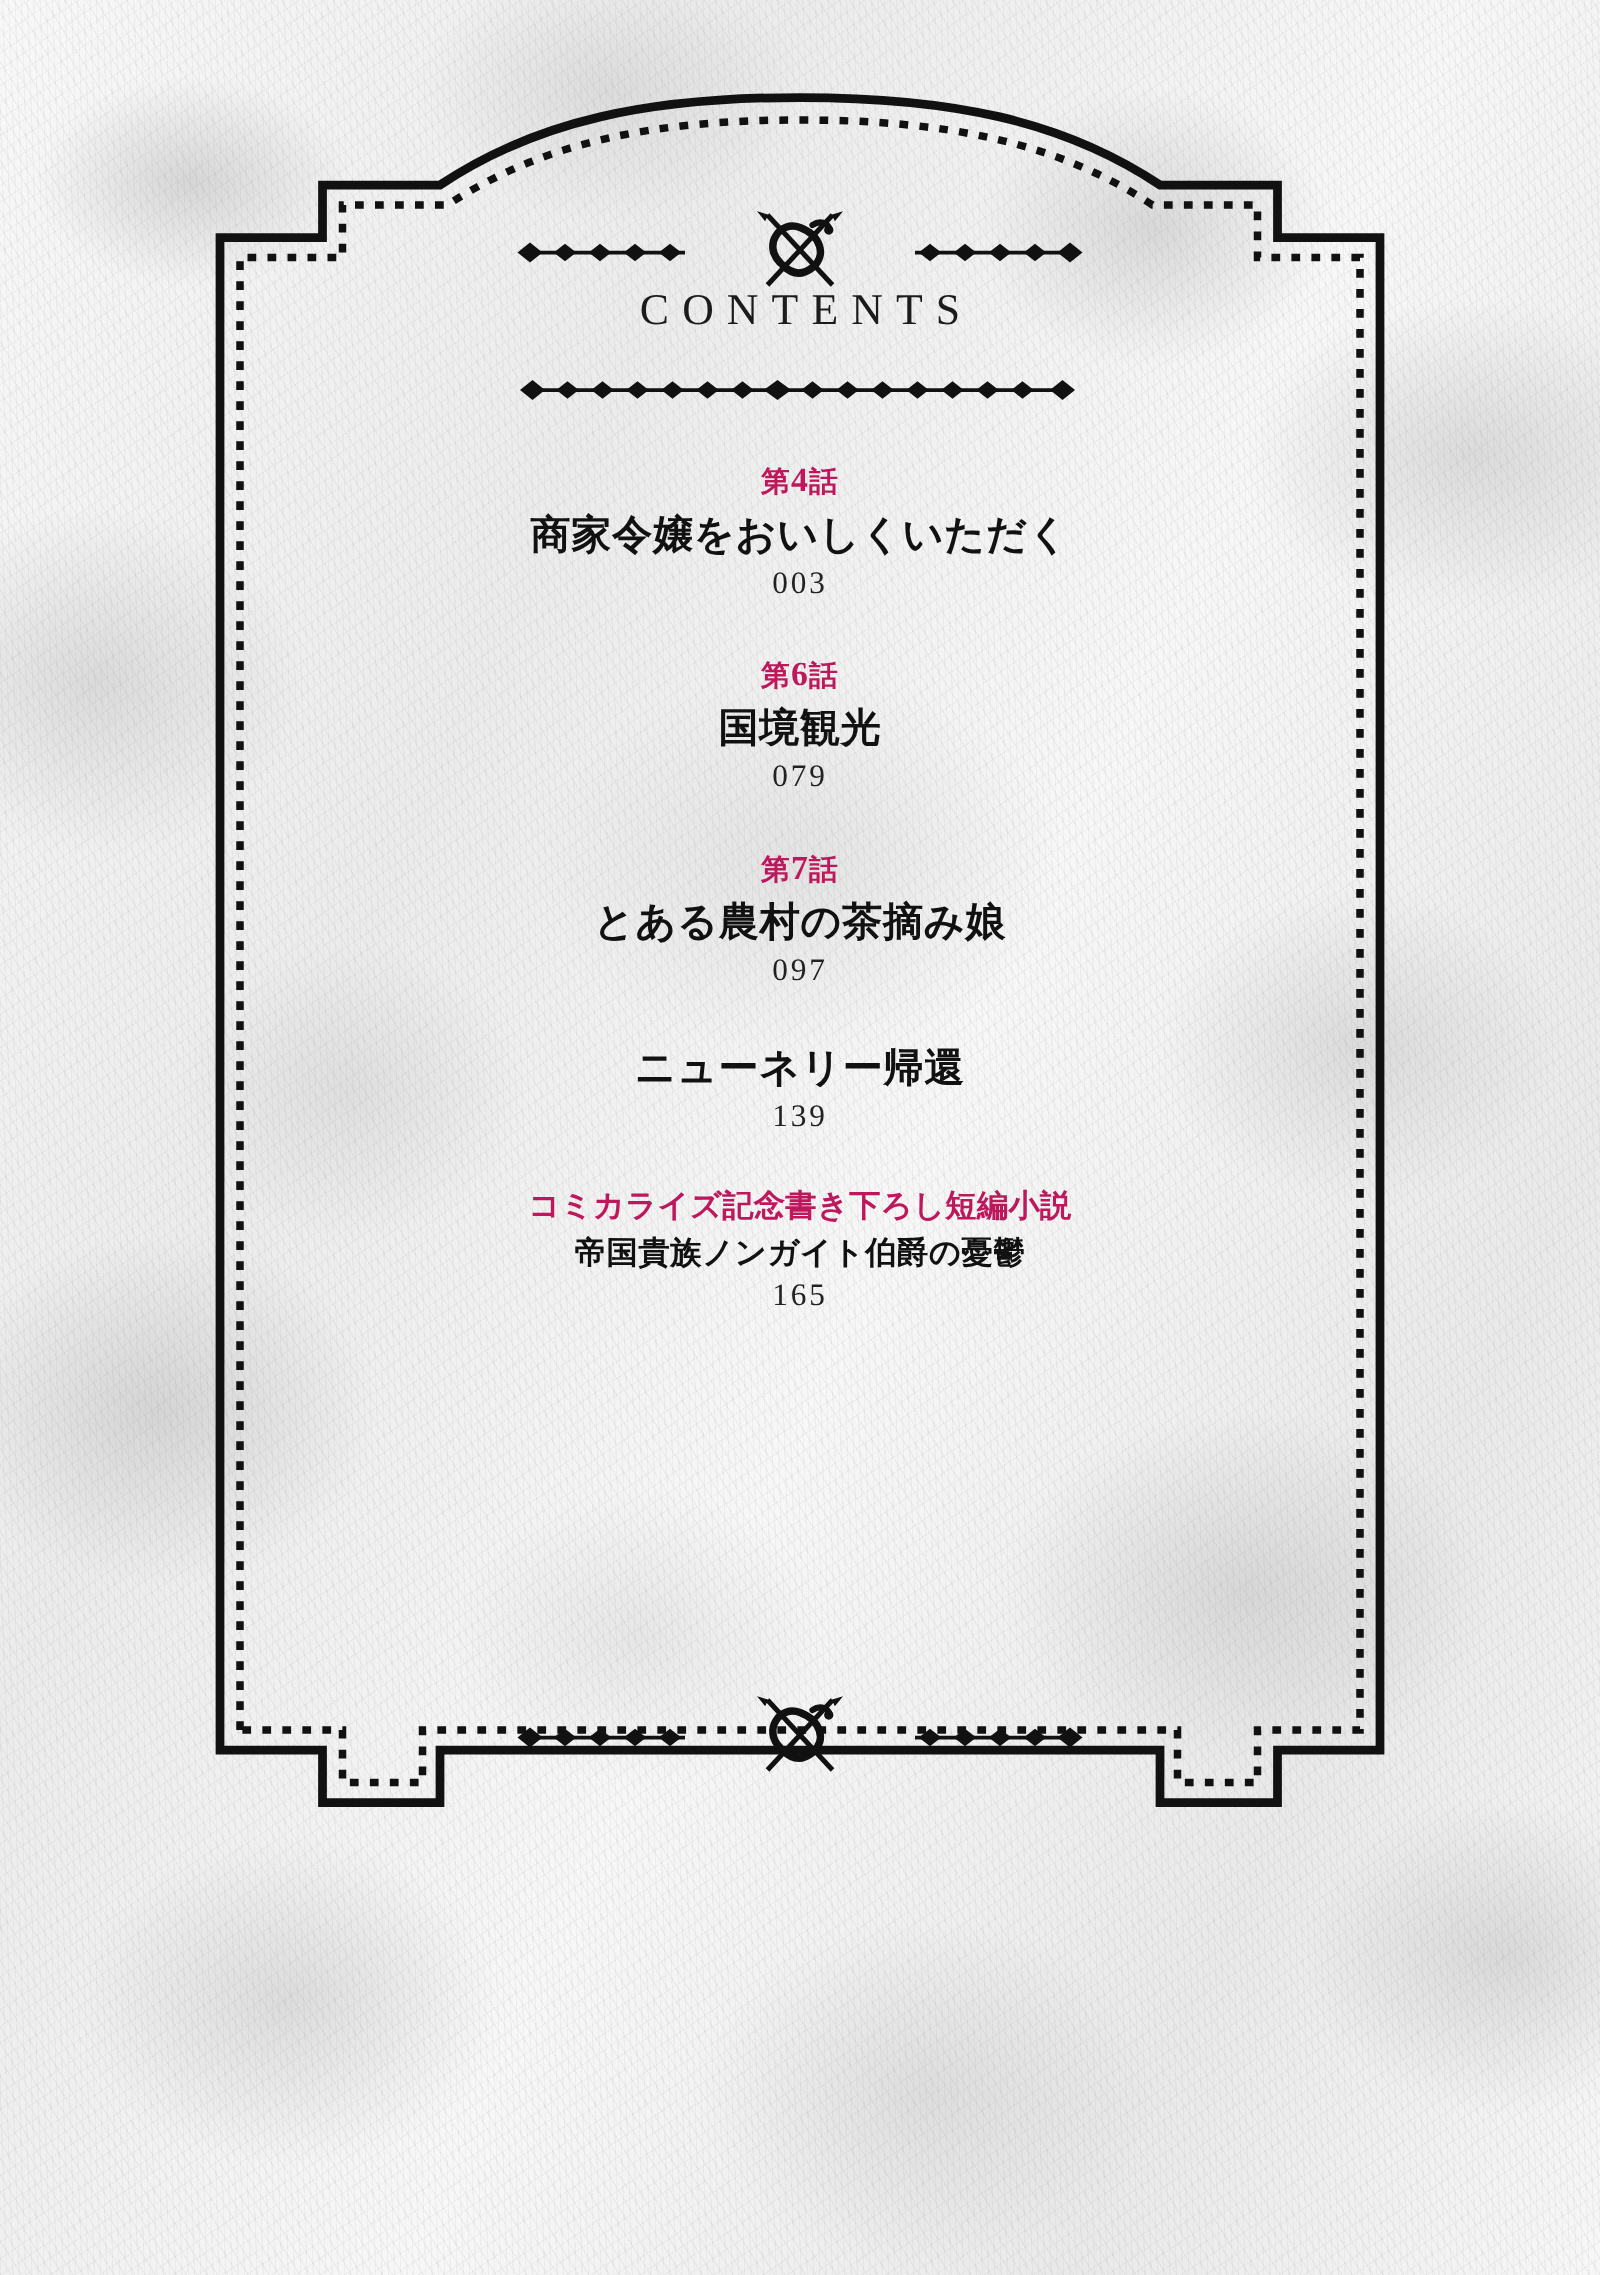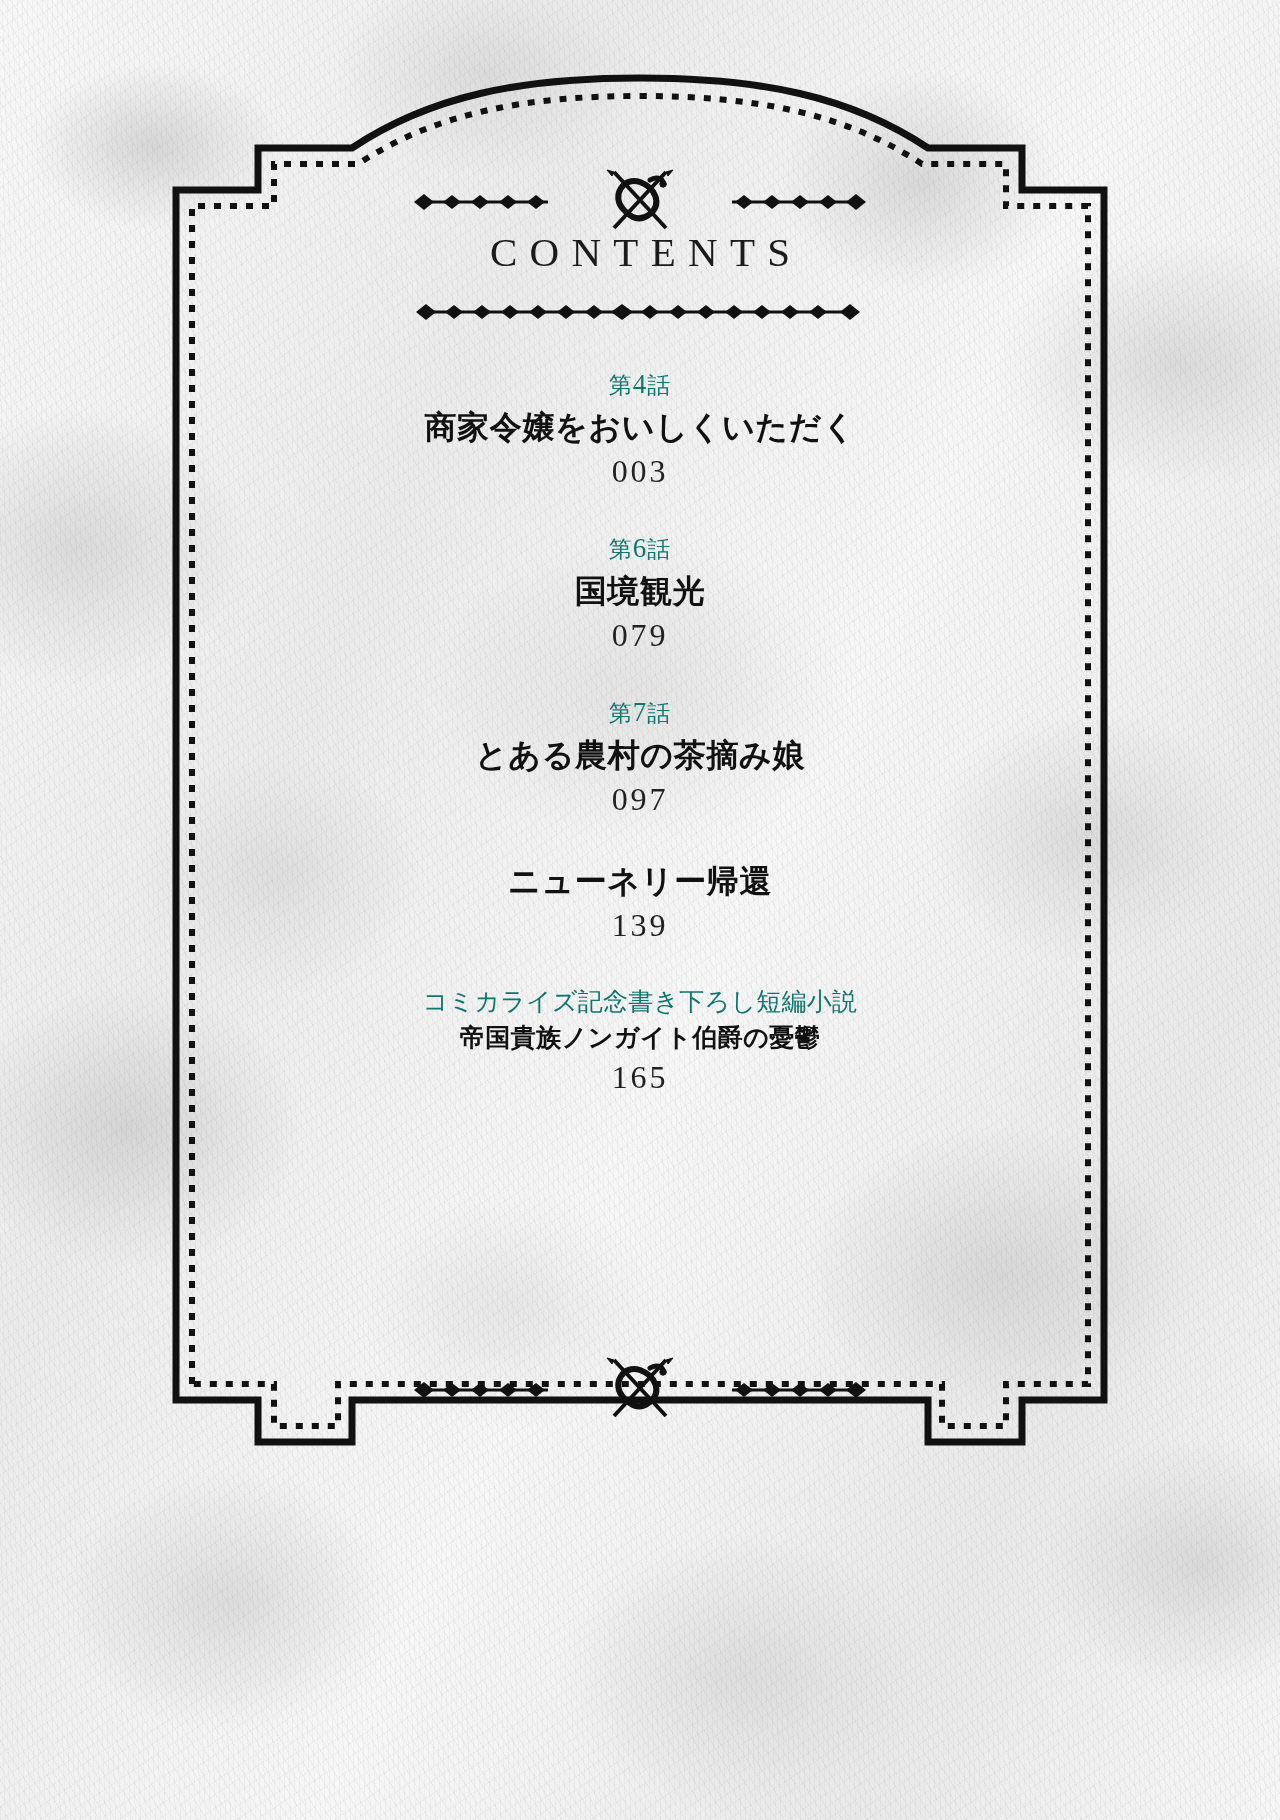--- a/index.html
+++ b/index.html
@@ -65,21 +65,21 @@
     width: 1280px;
     height: 1820px;
     text-align: center;
   }
 
   .contents-title {
     position: absolute;
     left: 0;
     right: 0;
     top: 228px;
-    font-size: 41px;
+    font-size: 35px;
     letter-spacing: 0.30em;
     text-indent: 0.30em;
     color: #1b1b1b;
     font-family: "Liberation Serif", serif;
     font-weight: 400;
   }
 
   .toc-list {
     position: absolute;
     left: 0;
@@ -87,44 +87,44 @@
     top: 368px;
   }
 
   .toc-entry {
     margin-bottom: 42px;
   }
   .toc-entry:last-child { margin-bottom: 0; }
 
   .entry-label {
     font-size: 23px;
-    color: #0f766e;
+    color: #be185d;
     letter-spacing: 0.04em;
     line-height: 1.25;
-    font-weight: 400;
+    font-weight: 700;
     font-family: "Liberation Serif", serif;
   }
   .entry-label .num {
     font-size: 27px;
     font-family: "Liberation Serif", serif;
   }
   .entry-title {
     font-size: 32px;
     color: #111;
     font-weight: 700;
     letter-spacing: 0.02em;
     line-height: 1.35;
     margin-top: 4px;
     font-family: "DejaVu Serif", serif;
   }
   .entry-title.small {
     font-size: 25px;
   }
   .entry-page {
-    font-size: 32px;
+    font-size: 25px;
     color: #222;
     letter-spacing: 0.09em;
     margin-top: 4px;
     font-family: "Liberation Serif", serif;
   }
   .entry-label.special {
     font-size: 25px;
     letter-spacing: 0.01em;
   }
 </style>

